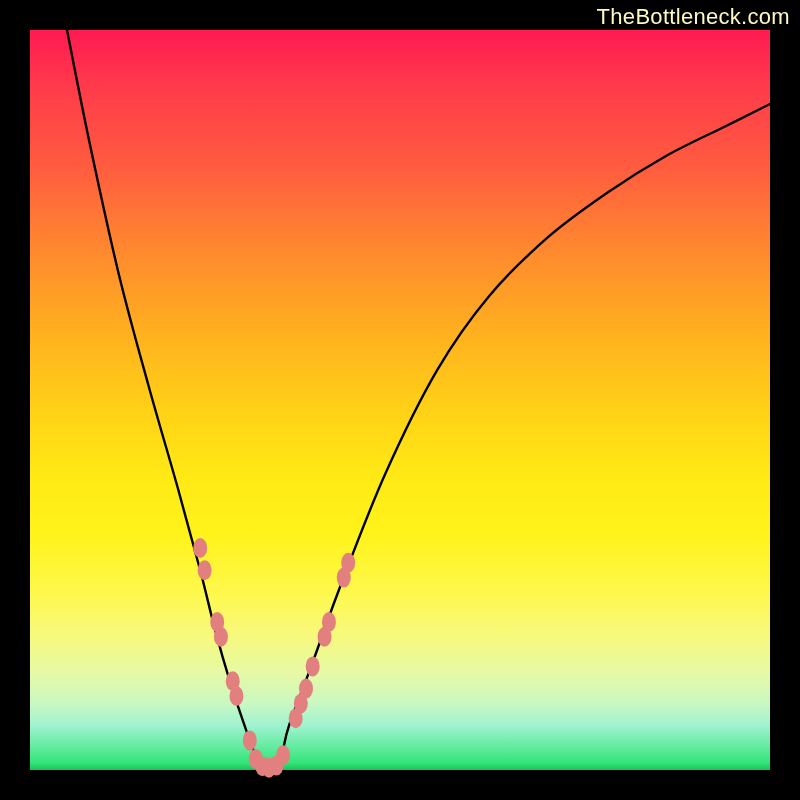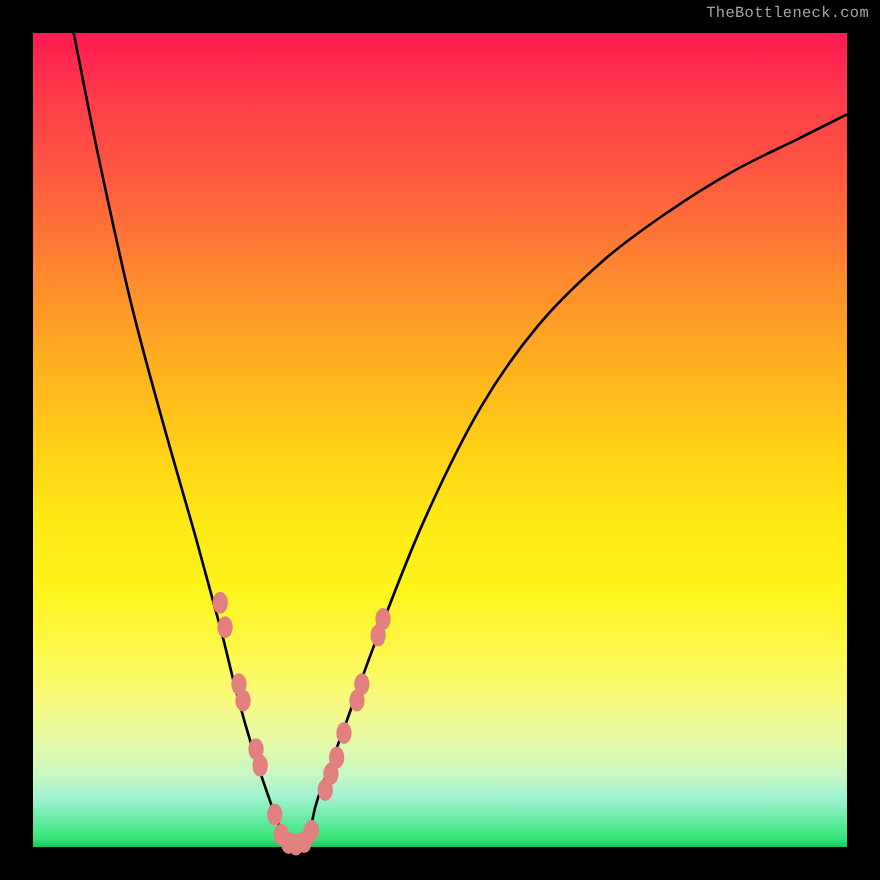--- a/index.html
+++ b/index.html
@@ -14,26 +14,25 @@
   .frame {
     position: relative;
     width: 800px;
     height: 800px;
     background: #000;
   }
   .watermark {
     position: absolute;
     top: 4px;
     right: 10px;
-    color: #a3a3a3;
-    font-size: 14px;
+    color: #fef9c3;
+    font-size: 22px;
     font-weight: 500;
     letter-spacing: 0.3px;
     z-index: 10;
-    font-family: Liberation Mono, monospace;
   }
   .plot-outer {
     position: absolute;
     left: 30px;
     top: 30px;
     width: 740px;
     height: 740px;
     background: #000;
   }
   .plot {

